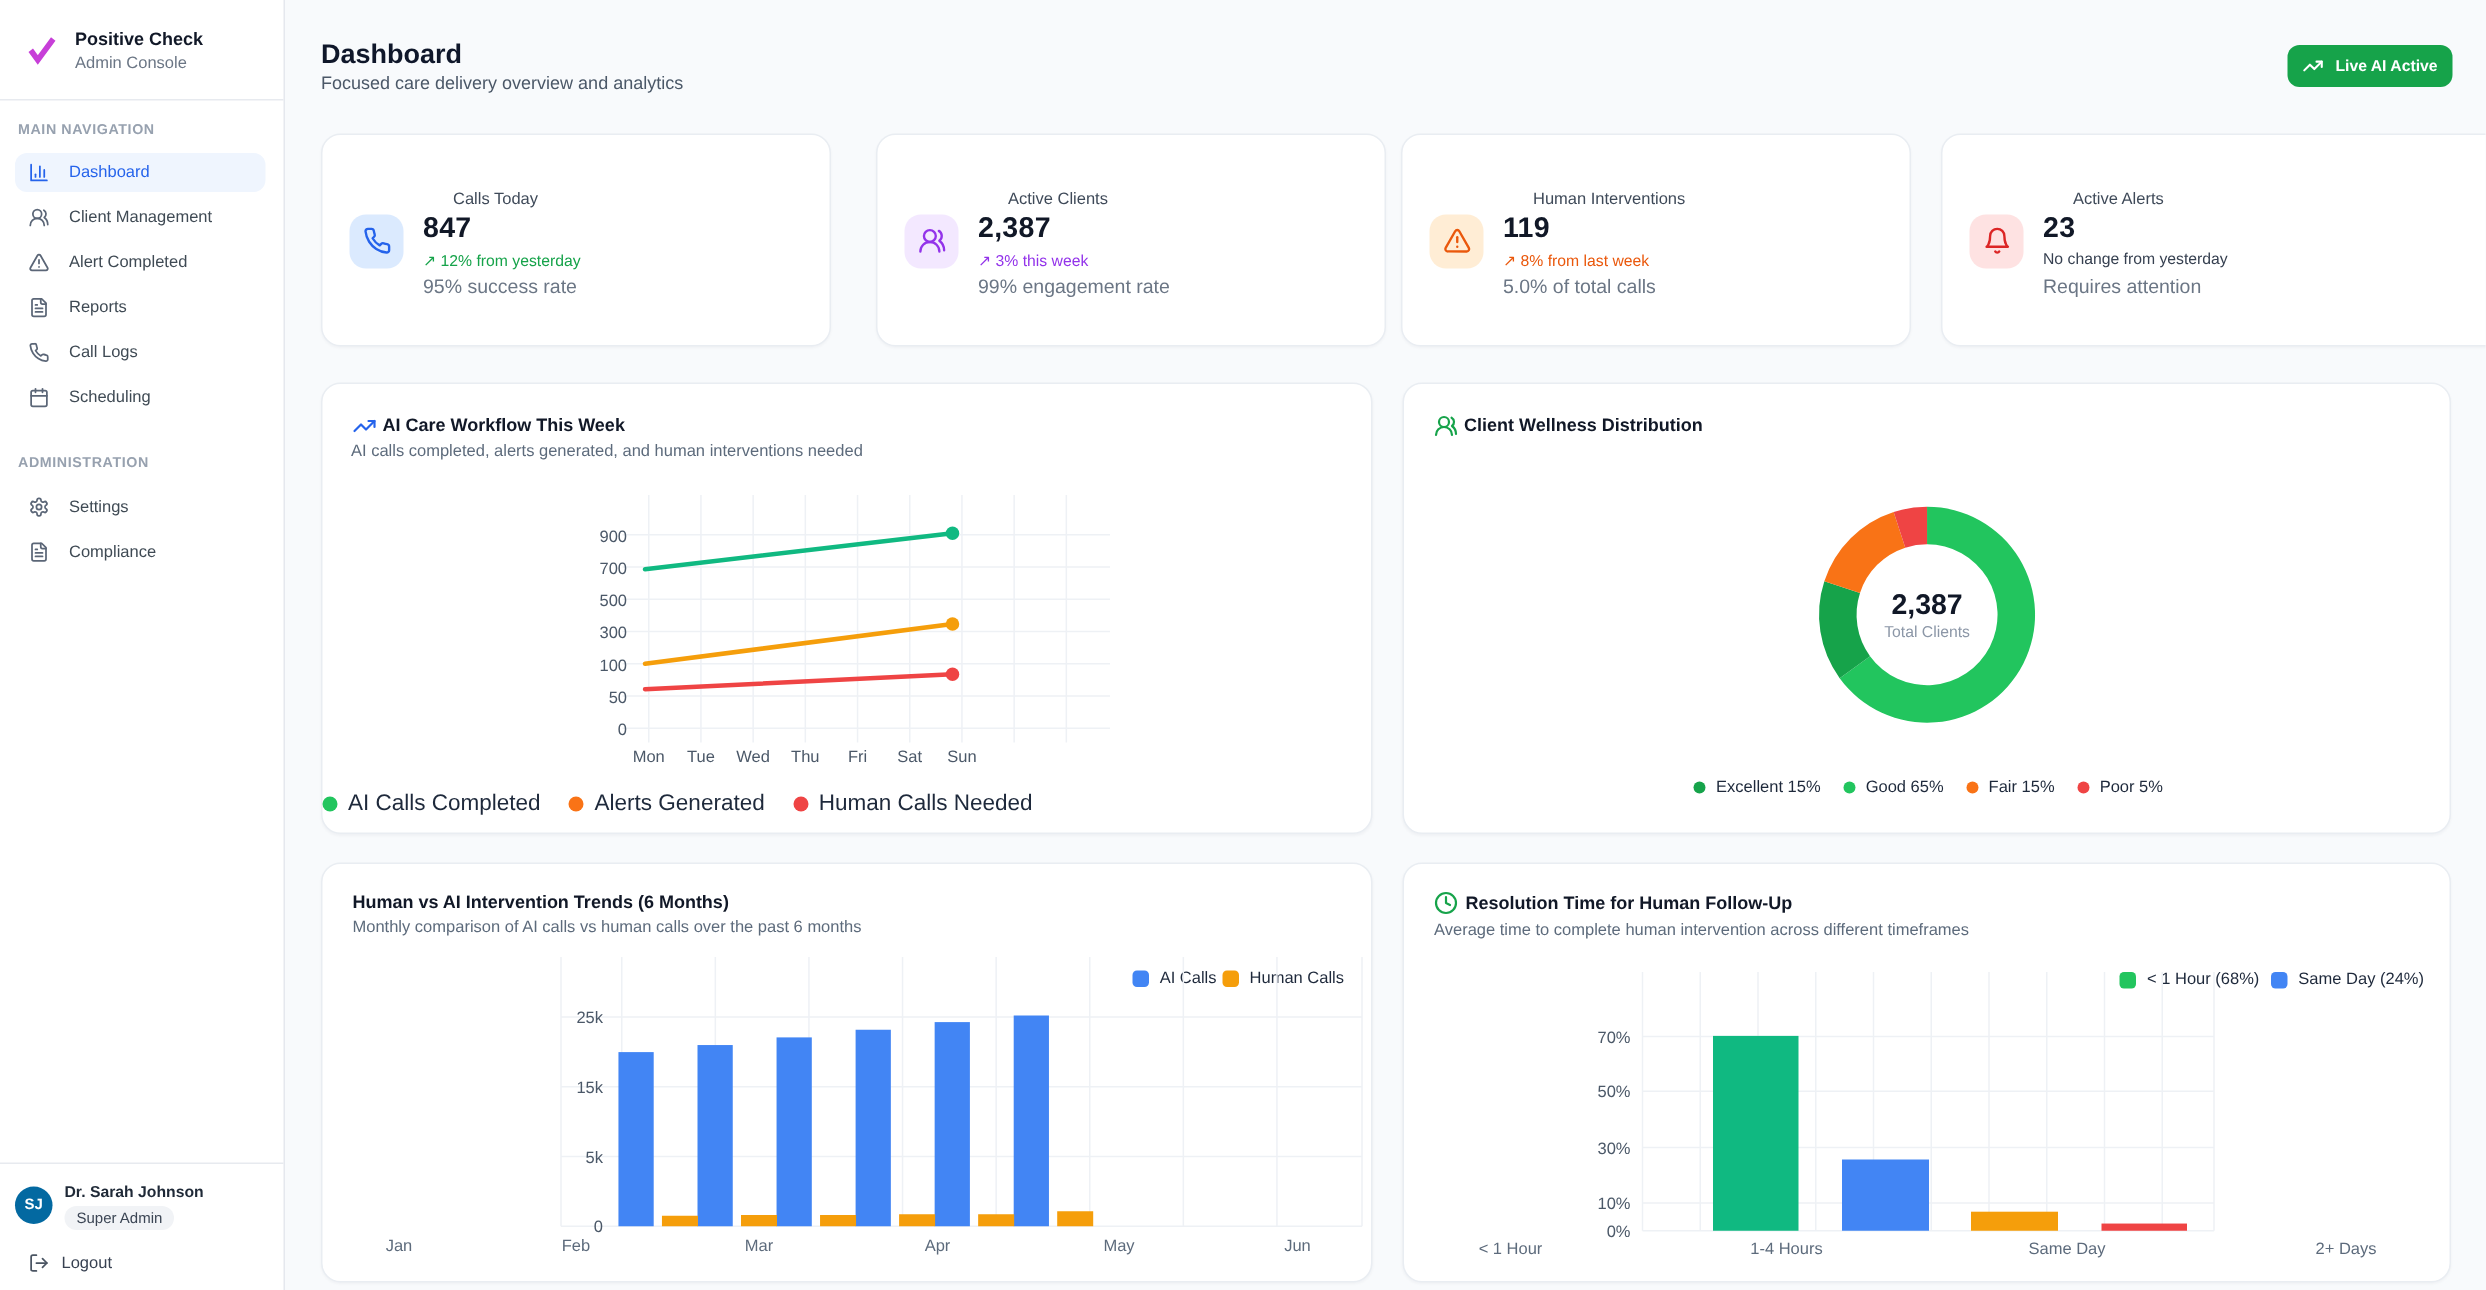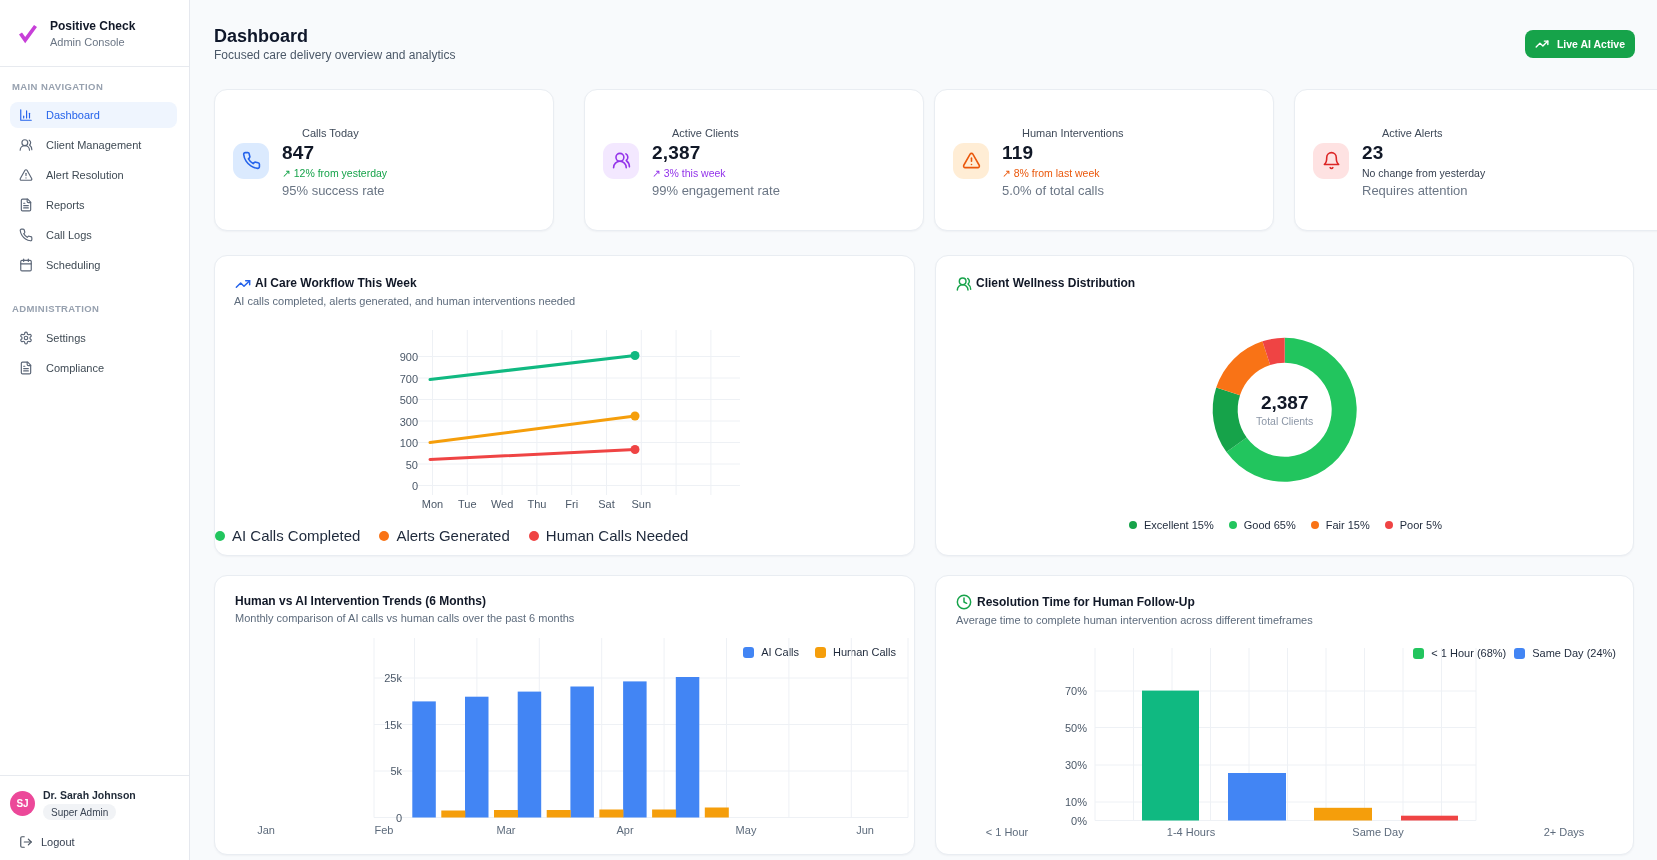--- a/index.html
+++ b/index.html
@@ -55,21 +55,21 @@
         <path d="M22 20c0-3.37-2-6.5-4-8a5 5 0 0 0-.45-8.3"></path>
       </svg>
     <span>Client Management</span>
   </div>
   <div class="nav" style="top:162px">
     <svg width="14" height="14" viewBox="0 0 24 24" fill="none" stroke="#5b6677" stroke-width="2" stroke-linecap="round" stroke-linejoin="round">
         <path d="m21.73 18-8-14a2 2 0 0 0-3.48 0l-8 14A2 2 0 0 0 4 21h16a2 2 0 0 0 1.73-3Z"></path>
         <path d="M12 9v4"></path>
         <path d="M12 17h.01"></path>
       </svg>
-    <span>Alert Resolution</span>
+    <span>Alert Completed</span>
   </div>
   <div class="nav" style="top:192px">
     <svg width="14" height="14" viewBox="0 0 24 24" fill="none" stroke="#5b6677" stroke-width="2" stroke-linecap="round" stroke-linejoin="round">
         <path d="M15 2H6a2 2 0 0 0-2 2v16a2 2 0 0 0 2 2h12a2 2 0 0 0 2-2V7Z"></path>
         <path d="M14 2v4a2 2 0 0 0 2 2h4"></path>
         <path d="M16 13H8"></path>
         <path d="M16 17H8"></path>
         <path d="M10 9H8"></path>
       </svg>
     <span>Reports</span>
@@ -104,21 +104,21 @@
         <path d="M15 2H6a2 2 0 0 0-2 2v16a2 2 0 0 0 2 2h12a2 2 0 0 0 2-2V7Z"></path>
         <path d="M14 2v4a2 2 0 0 0 2 2h4"></path>
         <path d="M16 13H8"></path>
         <path d="M16 17H8"></path>
         <path d="M10 9H8"></path>
       </svg>
     <span>Compliance</span>
   </div>
 
   <div class="abs" style="left:0;top:775px;width:189px;height:1px;background:#e7eaef"></div>
-  <div class="abs" style="left:10px;top:791px;width:25px;height:25px;border-radius:50%;background:#ec4899;color:#fff;font-size:10px;font-weight:700;display:flex;align-items:center;justify-content:center">SJ</div>
+  <div class="abs" style="left:10px;top:791px;width:25px;height:25px;border-radius:50%;background:#0369a1;color:#fff;font-size:10px;font-weight:700;display:flex;align-items:center;justify-content:center">SJ</div>
   <div class="abs" style="left:43px;top:789px;font-size:10.5px;font-weight:700;color:#1f2937">Dr. Sarah Johnson</div>
   <div class="abs" style="left:43px;top:804px;background:#f1f3f6;border-radius:8px;padding:2.5px 8px;font-size:10px;color:#3b4554">Super Admin</div>
   <svg class="abs" style="left:19px;top:835px" width="14" height="14" viewBox="0 0 24 24" fill="none" stroke="#4b5563" stroke-width="2" stroke-linecap="round" stroke-linejoin="round">
       <path d="M9 21H5a2 2 0 0 1-2-2V5a2 2 0 0 1 2-2h4"></path>
       <polyline points="16 17 21 12 16 7"></polyline>
       <line x1="21" y1="12" x2="9" y2="12"></line>
     </svg>
   <div class="abs" style="left:41px;top:836px;font-size:11px;color:#374151">Logout</div>
 </div>
 
@@ -262,21 +262,21 @@
     <span style="display:flex;align-items:center;gap:7px"><span class="ldot" style="width:8px;height:8px;background:#16a34a"></span>Excellent 15%</span>
     <span style="display:flex;align-items:center;gap:7px"><span class="ldot" style="width:8px;height:8px;background:#22c55e"></span>Good 65%</span>
     <span style="display:flex;align-items:center;gap:7px"><span class="ldot" style="width:8px;height:8px;background:#f97316"></span>Fair 15%</span>
     <span style="display:flex;align-items:center;gap:7px"><span class="ldot" style="width:8px;height:8px;background:#ef4444"></span>Poor 5%</span>
   </div>
 </div>
 
 <div class="card" id="bars1" style="left:214px;top:575px;width:701px;height:280px">
   <div class="abs ctitle" style="left:20px;top:18px">Human vs AI Intervention Trends (6 Months)</div>
   <div class="abs csub" style="left:20px;top:36px">Monthly comparison of AI calls vs human calls over the past 6 months</div>
-  <div class="abs" style="right:18px;top:70px;display:flex;align-items:center;gap:16px;font-size:11px;color:#1e293b">
+  <div class="abs" style="right:18px;top:70px;display:flex;align-items:center;gap:4px;font-size:11px;color:#1e293b">
     <span style="display:flex;align-items:center;gap:7px"><span class="lsq" style="background:#4285f4"></span>AI Calls</span>
     <span style="display:flex;align-items:center;gap:7px"><span class="lsq" style="background:#f59e0b"></span>Human Calls</span>
   </div>
   <svg class="abs" style="left:0;top:0" width="701" height="280" viewBox="0 0 701 280">
     <g stroke="#eef1f5" stroke-width="1">
       <line x1="159" y1="102" x2="693" y2="102"></line>
       <line x1="159" y1="148.5" x2="693" y2="148.5"></line>
       <line x1="159" y1="195" x2="693" y2="195"></line>
       <line x1="159" y1="241.5" x2="693" y2="241.5"></line>
       <line x1="159" y1="62" x2="159" y2="241.5"></line>

